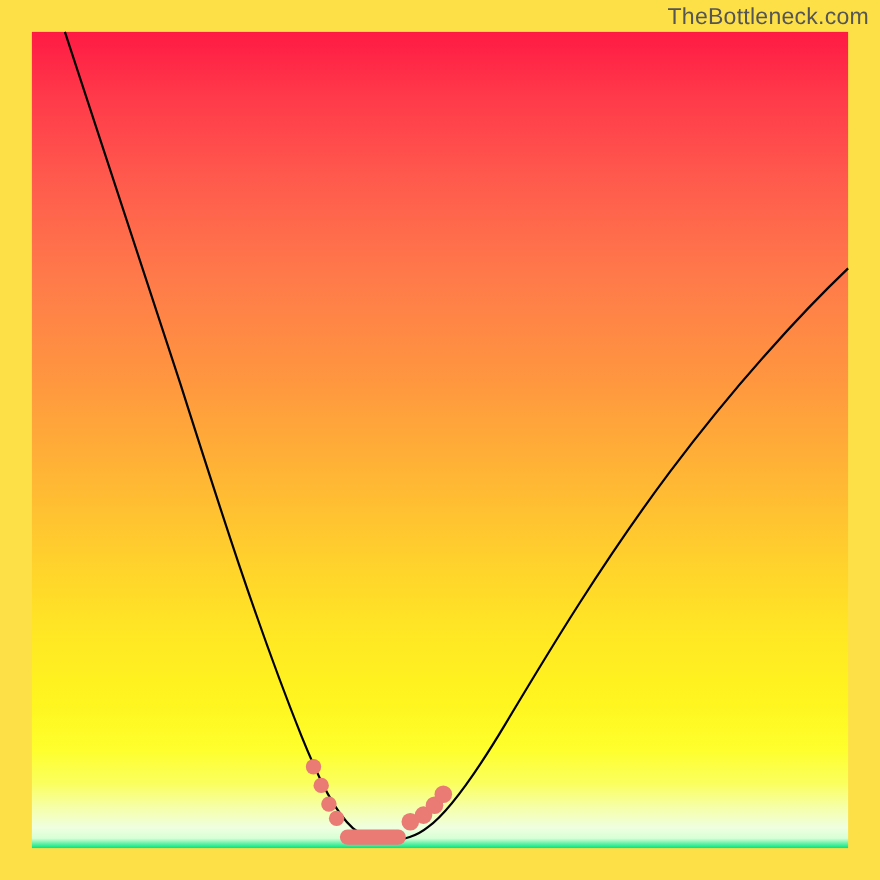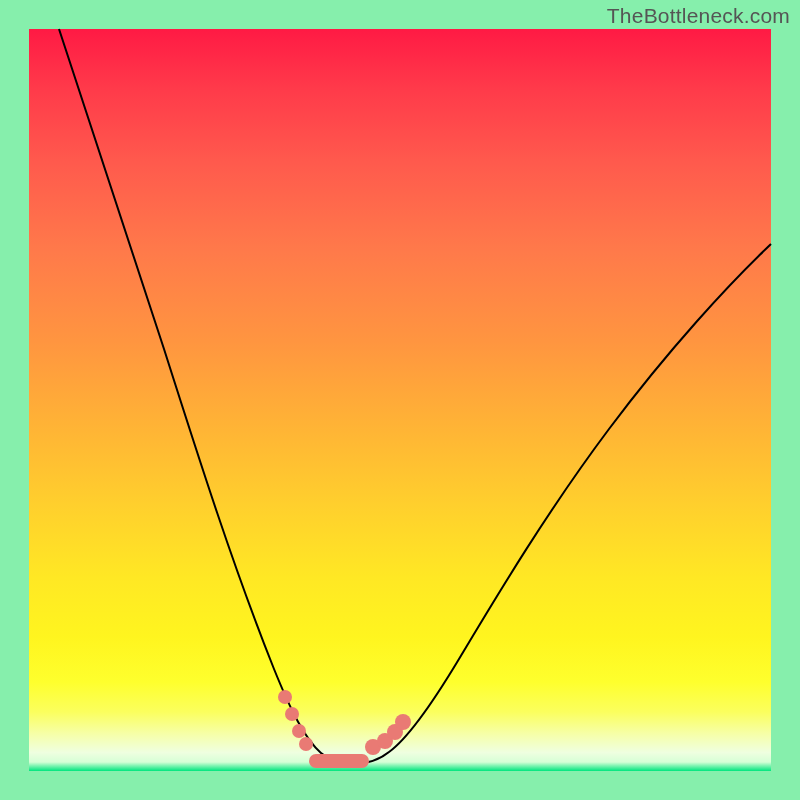--- a/index.html
+++ b/index.html
@@ -8,21 +8,21 @@
     width: 800px;
     height: 800px;
     overflow: hidden;
     background: #000;
     font-family: Arial, Helvetica, sans-serif;
   }
   .stage {
     position: relative;
     width: 800px;
     height: 800px;
-    background: #86efac;
+    background: #fde047;
   }
   .plot {
     position: absolute;
     left: 29px;
     top: 29px;
     width: 742px;
     height: 742px;
     
     background: linear-gradient(to bottom,
       #ff1a44 0%,

